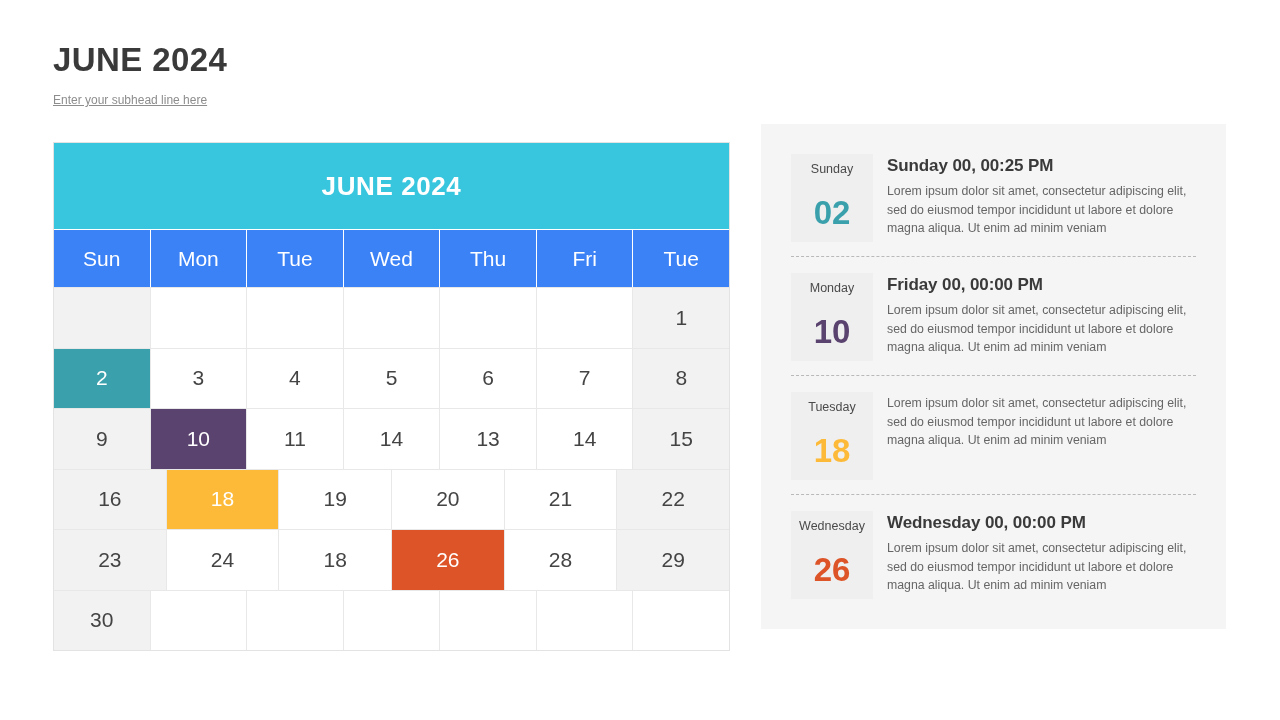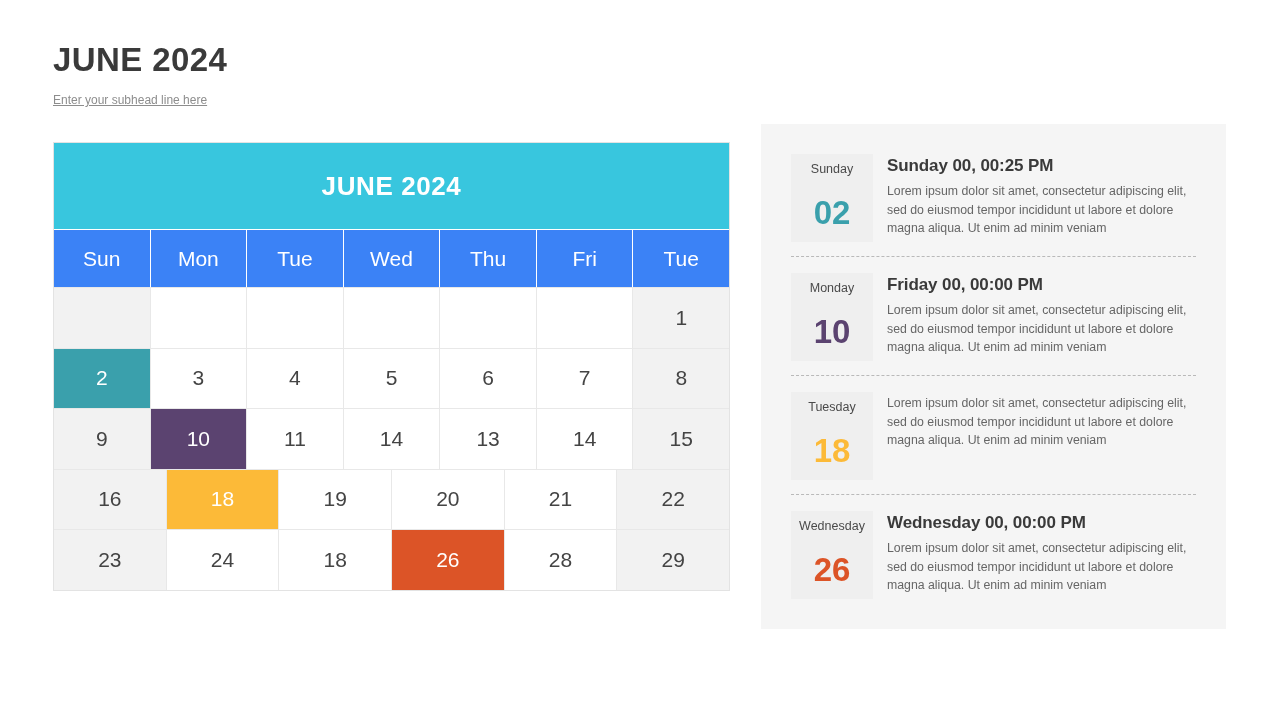--- a/index.html
+++ b/index.html
@@ -218,20 +218,29 @@
         <div class="day-cell weekend">22</div>
       </div>
       <div class="week-row">
         <div class="day-cell weekend">23</div>
         <div class="day-cell">24</div>
         <div class="day-cell">18</div>
         <div class="day-cell highlight" style="background: rgb(220, 84, 39);">26</div>
         <div class="day-cell">28</div>
         <div class="day-cell weekend">29</div>
       </div>
+      <div class="week-row">
+        <div class="day-cell weekend">30</div>
+        <div class="day-cell"></div>
+        <div class="day-cell"></div>
+        <div class="day-cell"></div>
+        <div class="day-cell"></div>
+        <div class="day-cell"></div>
+        <div class="day-cell"></div>
+      </div>
     </div>
 </div>
 
 <div class="events-panel" id="events-panel">
     <div class="event">
       <div class="event-badge">
         <div class="event-weekday">Sunday</div>
         <div class="event-daynum" style="color: rgb(58, 160, 172);">02</div>
       </div>
       <div class="event-body">

